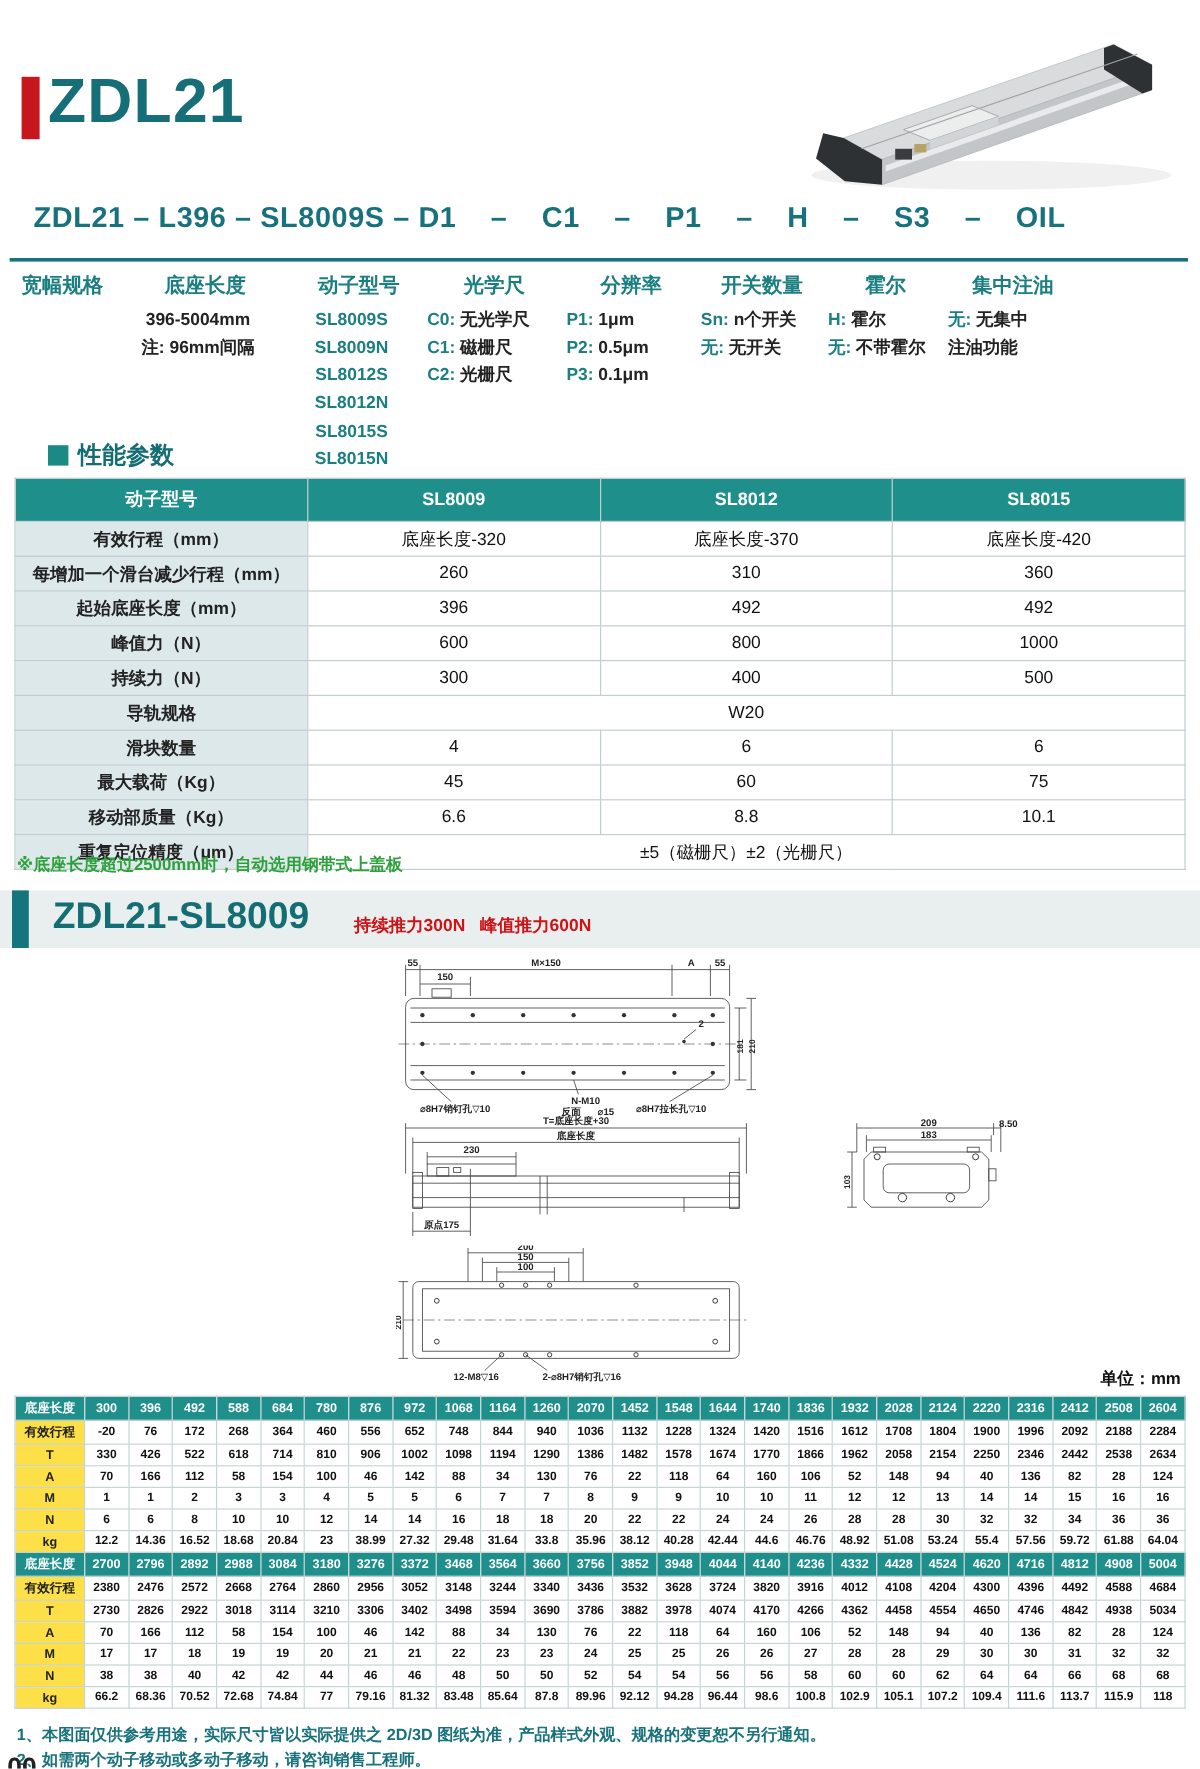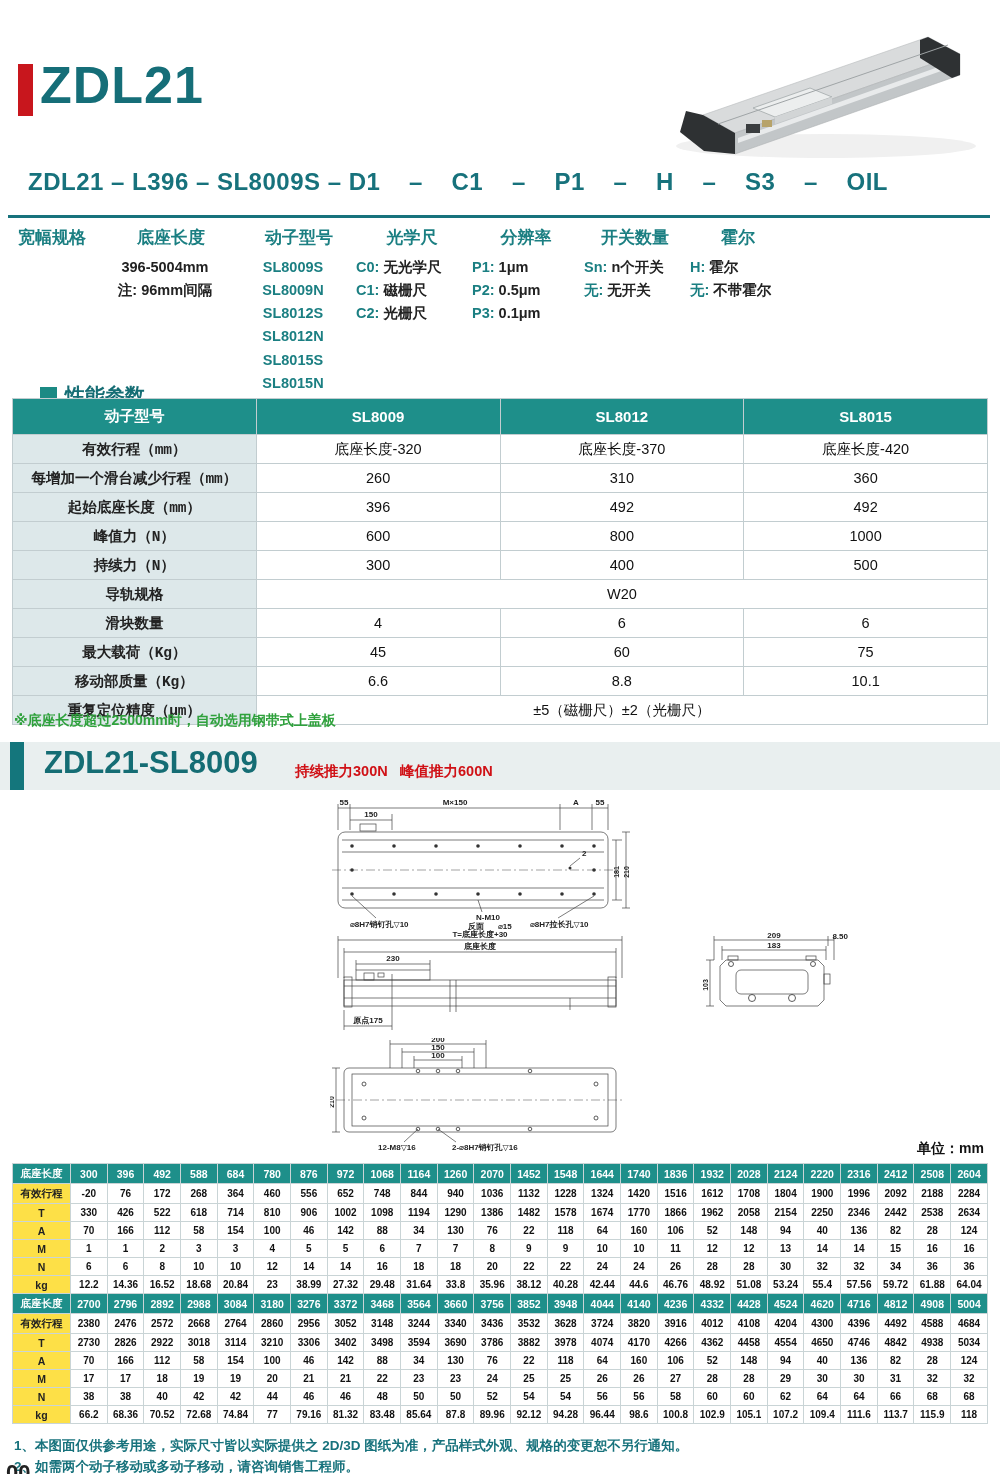--- a/index.html
+++ b/index.html
@@ -26,31 +26,31 @@
   .opt-col:nth-child(7){width:100px;} .opt-col:nth-child(8){width:112px;}
   .opt-col:nth-child(9){width:106px;}
   .opt-head{text-align:center;color:#1b7f82;font-weight:bold;font-size:17px;margin-bottom:9px;padding-left:12px;}
   .opt-line{font-size:14.5px;font-weight:600;color:#222;margin:5px 0;text-align:center;line-height:1.25;}
   .opt-col:nth-child(n+4) .opt-line{text-align:left;padding-left:8px;}
   .opt-line .pfx{color:#1b7f82;font-weight:bold;}
   .opt-line.accent{color:#1b7f82;font-weight:bold;}
   .opt-line.indent{padding-left:34px;}
 
   
-  .sec-head{position:absolute;left:14px;top:382px;display:flex;align-items:center;padding-left:26px;}
+  .sec-head{position:absolute;left:14px;top:366px;display:flex;align-items:center;padding-left:26px;}
   .sec-sq{width:17px;height:17px;background:#1b8a84;margin-right:8px;}
   .sec-txt{font-size:20px;font-weight:bold;color:#156d74;}
 
   
   table{border-collapse:collapse;}
   .perf{position:absolute;left:12px;top:398px;width:976px;table-layout:fixed;}
   .perf th,.perf td{border:1px solid #c2cdd0;text-align:center;font-size:14.5px;}
   .perf thead th{background:#1e8f8a;color:#fff;font-weight:bold;height:33px;font-size:15px;}
   .perf td{height:26px;padding:1px 2px;background:#fff;color:#111;}
-  .perf td.lbl{background:#dde8ea;font-weight:bold;color:#222;width:238px;font-family:Liberation Mono, monospace;}
+  .perf td.lbl{background:#dde8ea;font-weight:bold;color:#222;width:238px;}
 
   .perf-note{position:absolute;left:14px;top:712px;font-size:14px;font-weight:bold;color:#2fa13c;}
 
   
   .banner{position:absolute;left:0;top:742px;width:1000px;height:48px;background:#e9efef;}
   .banner-bar{position:absolute;left:10px;top:0;width:14px;height:48px;background:#14767c;}
   .banner-title{position:absolute;left:44px;top:3px;font-size:31px;font-weight:bold;color:#156d74;}
   .banner-sub{position:absolute;top:20px;font-size:14.5px;font-weight:bold;color:#d01116;}
   .banner-sub.s1{left:295px;} .banner-sub.s2{left:400px;text-align:center;}
 
@@ -134,20 +134,25 @@
       </div>
       <div class="opt-col">
         <div class="opt-head">开关数量</div>
         <div class="opt-line"><span class="pfx">Sn: </span><span>n个开关</span></div>
         <div class="opt-line"><span class="pfx">无: </span><span>无开关</span></div>
       </div>
       <div class="opt-col">
         <div class="opt-head">霍尔</div>
         <div class="opt-line"><span class="pfx">H: </span><span>霍尔</span></div>
         <div class="opt-line"><span class="pfx">无: </span><span>不带霍尔</span></div>
+      </div>
+      <div class="opt-col">
+        <div class="opt-head">集中注油</div>
+        <div class="opt-line"><span class="pfx">无: </span><span>无集中</span></div>
+        <div class="opt-line indent"><span>注油功能</span></div>
       </div>
     </div>
 
   <div class="sec-head">
     <div class="sec-sq"></div>
     <div class="sec-txt">性能参数</div>
   </div>
 
   <table class="perf">
     <thead>

